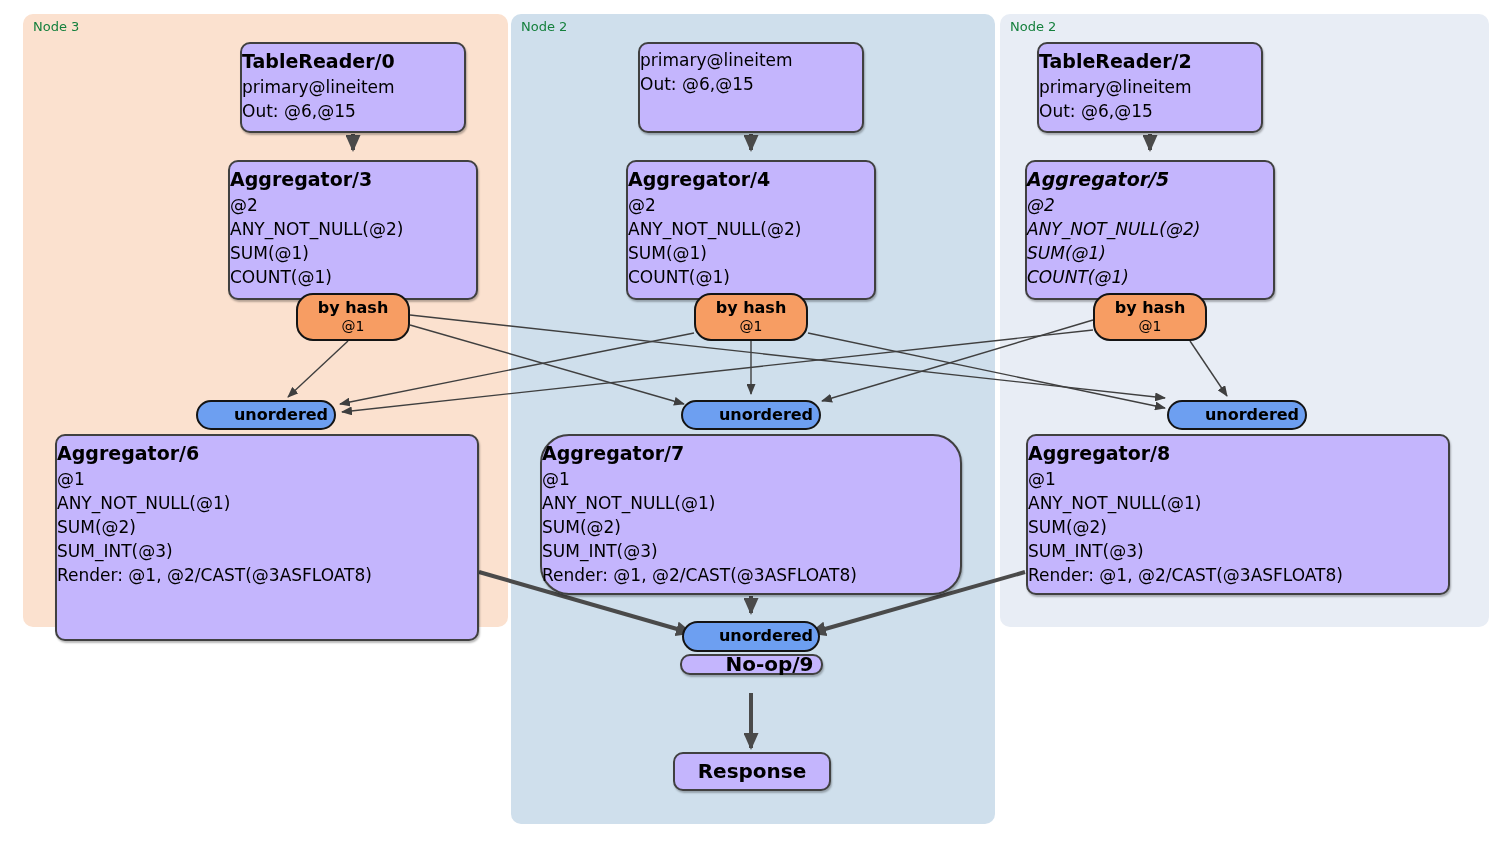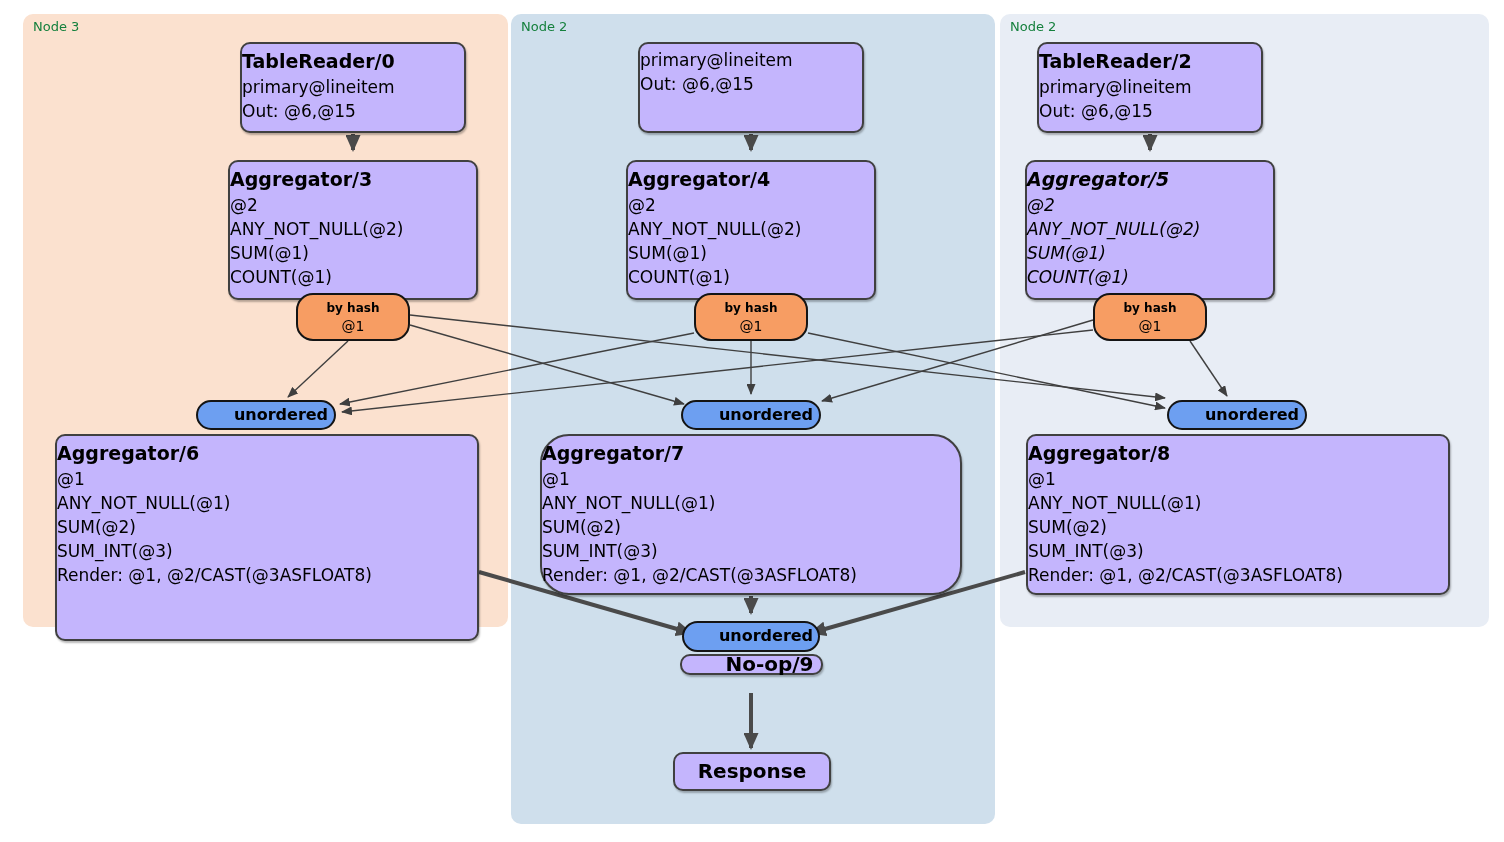--- a/index.html
+++ b/index.html
@@ -15,21 +15,21 @@
           border-radius:10px; text-align:left; box-sizing:border-box; padding-top:4px;
           box-shadow:1px 2px 2px rgba(0,0,0,0.28); }
   .pbox .t { font-weight:bold; font-size:19px; line-height:27px; white-space:nowrap; }
   .pbox .r { font-size:17px; line-height:24px; white-space:nowrap; }
   .pbox.single { display:flex; align-items:center; justify-content:center; padding:0; }
   .pbox.single .t { font-size:20px; }
 
   .oval { position:absolute; z-index:4; border:2px solid #141414; text-align:center;
           box-sizing:border-box; }
   .oval.hash { background:#f79d63; border-radius:17px; }
-  .oval.hash .t { font-weight:bold; font-size:12px; line-height:20px; padding-top:3px; }
+  .oval.hash .t { font-weight:bold; font-size:16px; line-height:20px; padding-top:3px; }
   .oval.hash .d { font-size:14px; line-height:16px; }
   .oval.stream { background:#6d9ff1; border-radius:16px; font-weight:bold; font-size:16px; }
   .oval.stream .t { line-height:26px;padding-left:30px; }
 </style>
 </head>
 <body>
 
 <div class="canvas">
 
   <div class="panel" style="left:23px; top:14px; width:485px; height:613px; background:#fbe1cf;"></div>

